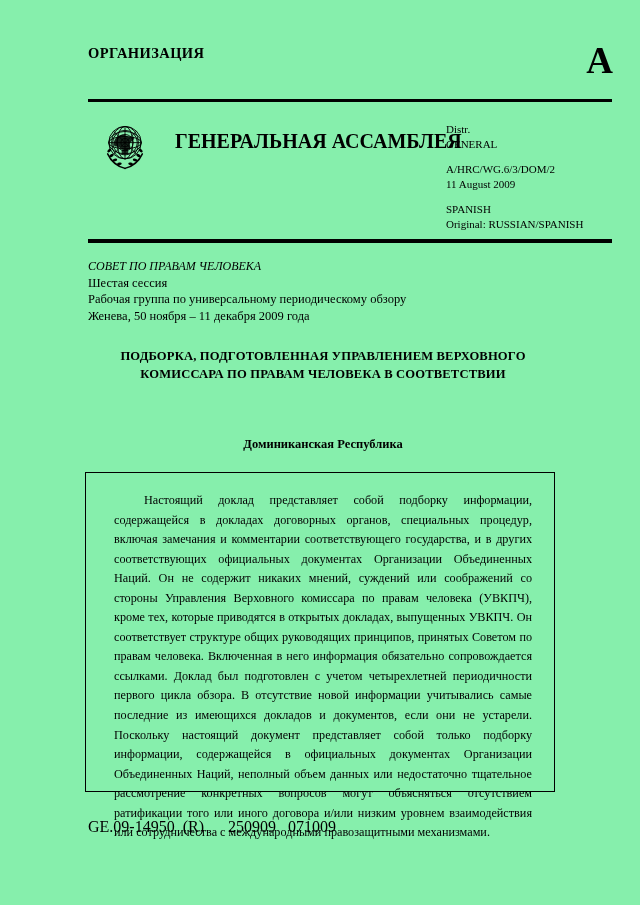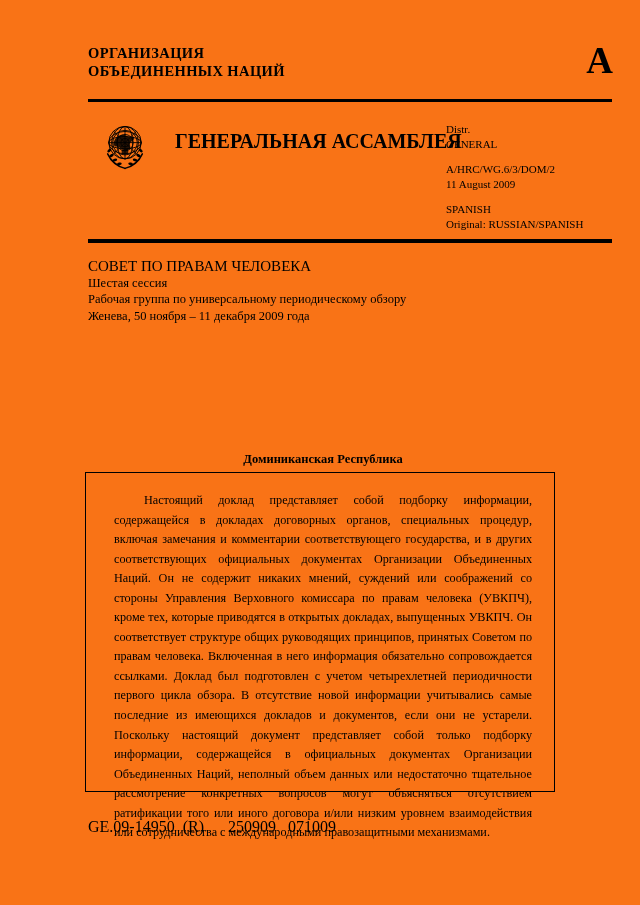--- a/index.html
+++ b/index.html
@@ -14,21 +14,21 @@
     font-family: "Liberation Serif", "DejaVu Serif", serif;
     color: #000000;
     overflow: hidden;
   }
 
   .page {
     position: absolute;
     left: 0; top: 0;
     width: 640px;
     height: 905px;
-    background: #f97316;
+    background: #86efac;
   }
 
   
   .masthead {
     position: absolute;
     left: 88px;
     top: 44px;
     width: 525px;
   }
   .org-name {
@@ -104,21 +104,21 @@
   .distr-gap { height: 11px; }
 
   
   .council {
     position: absolute;
     left: 88px;
     top: 258px;
     font-size: 12.5px;
     line-height: 16.5px;
   }
-  .council .caps { font-size: 15px; }
+  .council .caps { font-size: 12px; font-style: italic; }
 
   
   .main-title {
     position: absolute;
     left: 88px;
     top: 348px;
     width: 470px;
     text-align: center;
     font-weight: bold;
     font-size: 12.6px;
@@ -128,21 +128,20 @@
   .main-title div { white-space: nowrap; }
 
   .country {
     position: absolute;
     left: 88px;
     top: 437px;
     width: 470px;
     text-align: center;
     font-weight: bold;
     font-size: 12.5px;
-    margin-top: 15px;
   }
 
   
   .abstract-box {
     position: absolute;
     left: 85px;
     top: 472px;
     width: 470px;
     height: 320px;
     border: 1px solid #000;
@@ -169,21 +168,20 @@
   }
 </style>
 </head>
 <body>
 
 <div class="page">
 
   <div class="masthead">
     <div class="org-name">
       <span class="org-line">ОРГАНИЗАЦИЯ</span>
-      <span class="org-line">ОБЪЕДИНЕННЫХ НАЦИЙ</span>
     </div>
     <div class="doc-symbol">A</div>
   </div>
 
   <div class="rule-thin"></div>
 
   <div class="emblem-row">
 
     <svg class="un-emblem" viewBox="0 0 100 100">
       <g fill="none" stroke="#000" stroke-width="1.6">
@@ -239,20 +237,22 @@
   <div class="rule-thick"></div>
 
   <div class="council">
     <div class="caps">СОВЕТ ПО ПРАВАМ ЧЕЛОВЕКА</div>
     <div>Шестая сессия</div>
     <div>Рабочая группа по универсальному периодическому обзору</div>
     <div>Женева, 50 ноября – 11 декабря 2009 года</div>
   </div>
 
   <div class="main-title">
+    <div>ПОДБОРКА, ПОДГОТОВЛЕННАЯ УПРАВЛЕНИЕМ ВЕРХОВНОГО</div>
+    <div>КОМИССАРА ПО ПРАВАМ ЧЕЛОВЕКА В СООТВЕТСТВИИ</div>
   </div>
 
   <div class="country">Доминиканская Республика</div>
 
   <div class="abstract-box">
     <div class="abstract-text">
       <span class="indent">Настоящий доклад представляет собой подборку информации, содержащейся в докладах договорных органов, специальных процедур, включая замечания и комментарии соответствующего государства, и в других соответствующих официальных документах Организации Объединенных Наций.  Он не содержит никаких мнений, суждений или соображений со стороны Управления Верховного комиссара по правам человека (УВКПЧ), кроме тех, которые приводятся в открытых докладах, выпущенных УВКПЧ.  Он соответствует структуре общих руководящих принципов, принятых Советом по правам человека.  Включенная в него информация обязательно сопровождается ссылками.  Доклад был подготовлен с учетом четырехлетней периодичности первого цикла обзора.  В отсутствие новой информации учитывались самые последние из имеющихся докладов и документов, если они не устарели.  Поскольку настоящий документ представляет собой только подборку информации, содержащейся в официальных документах Организации Объединенных Наций, неполный объем данных или недостаточно тщательное рассмотрение конкретных вопросов могут объясняться отсутствием ратификации того или иного договора и/или низким уровнем взаимодействия или сотрудничества с международными правозащитными механизмами.</span>
     </div>
   </div>
 

